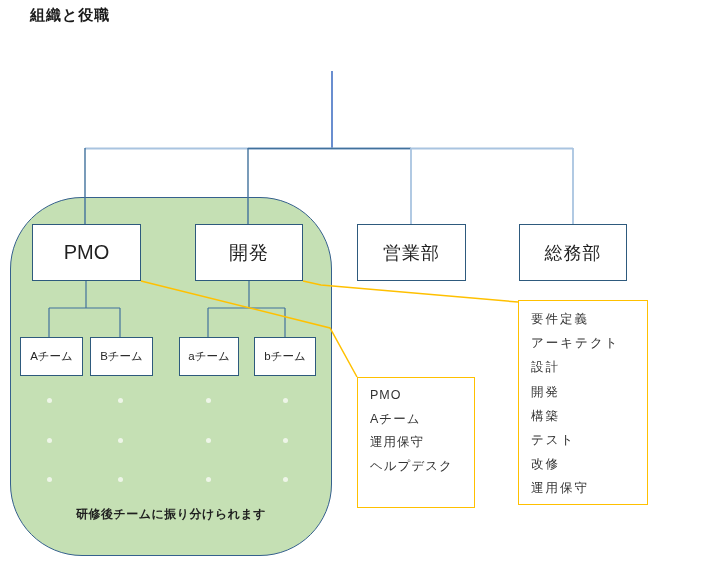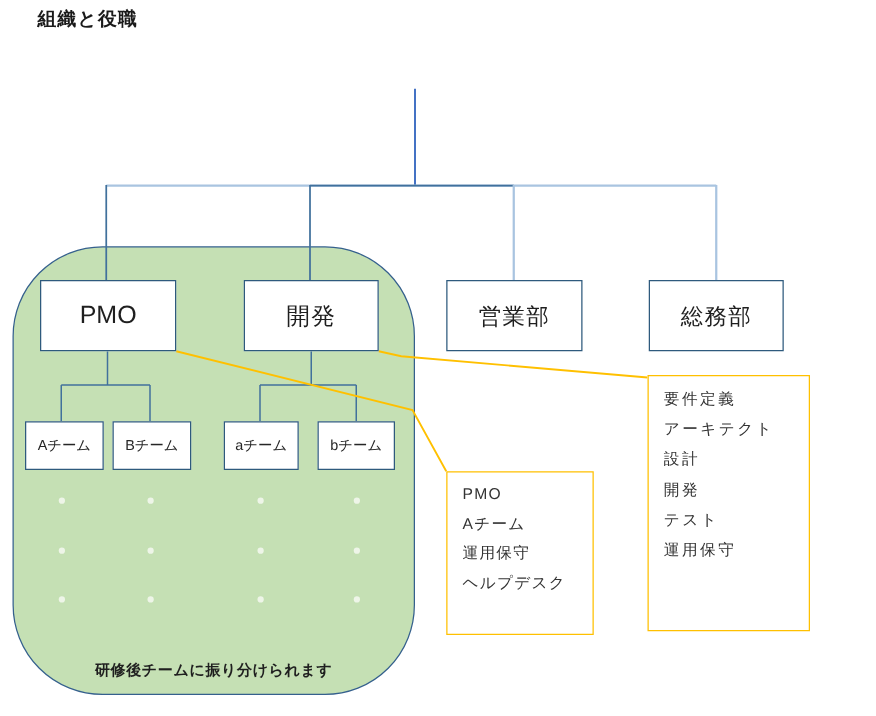--- a/index.html
+++ b/index.html
@@ -40,21 +40,21 @@
            border:1.5px solid #ffc000;z-index:3;padding:6px 0 0 12px;}
   .callout-left{left:357px;top:377px;width:118px;height:131px;}
   .callout-right{left:518px;top:300px;width:130px;height:205px;}
   .callout ul{list-style:none;margin:0;padding:0;}
   .callout li{font-size:12.5px;line-height:23.5px;color:#333333;letter-spacing:1px;
               white-space:nowrap;}
   .callout-right li{line-height:24.2px;letter-spacing:2px;}
 
   .dot{position:absolute;width:5px;height:5px;border-radius:50%;background:#eef5e8;z-index:2;}
 
-  .training-note{position:absolute;left:10px;top:528px;width:322px;text-align:center;
+  .training-note{position:absolute;left:10px;top:506px;width:322px;text-align:center;
                  font-size:12px;font-weight:600;color:#1f1f1f;z-index:2;letter-spacing:0.5px;}
 </style>
 </head>
 <body>
 
 <div class="canvas">
 
   <div class="page-title">組織と役職</div>
 
   <div class="green-zone"></div>
@@ -135,18 +135,20 @@
       <li>ヘルプデスク</li>
     </ul>
   </div>
 
   <div class="callout callout-right">
     <ul>
       <li>要件定義</li>
       <li>アーキテクト</li>
       <li>設計</li>
       <li>開発</li>
+      <li>構築</li>
       <li>テスト</li>
+      <li>改修</li>
       <li>運用保守</li>
     </ul>
   </div>
 
 </div>
 
 </body></html>

